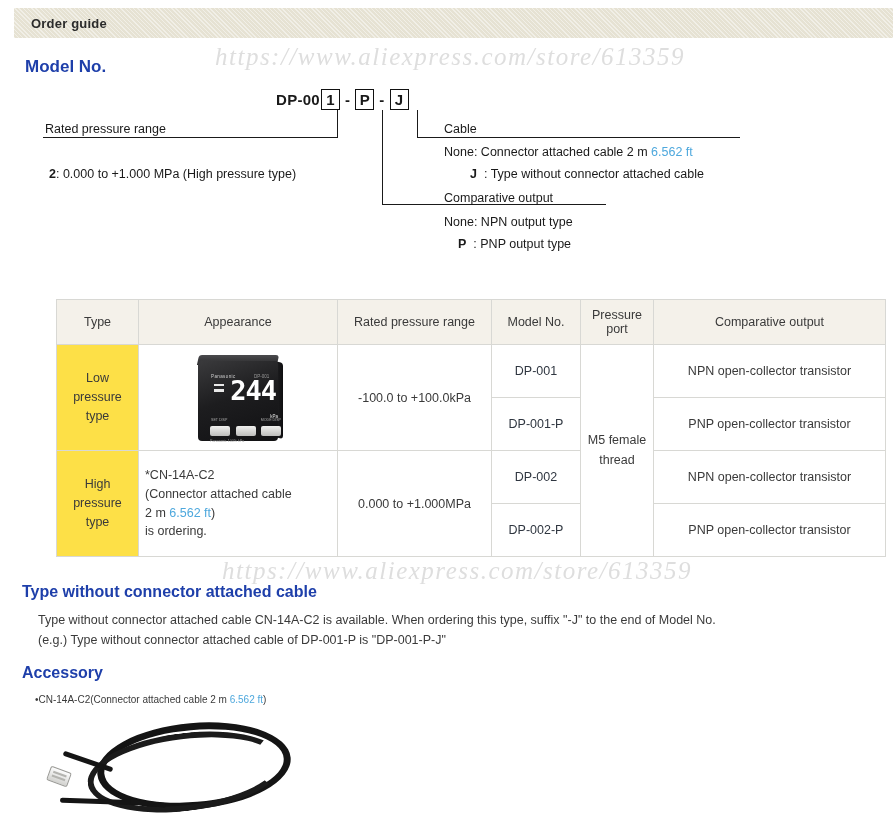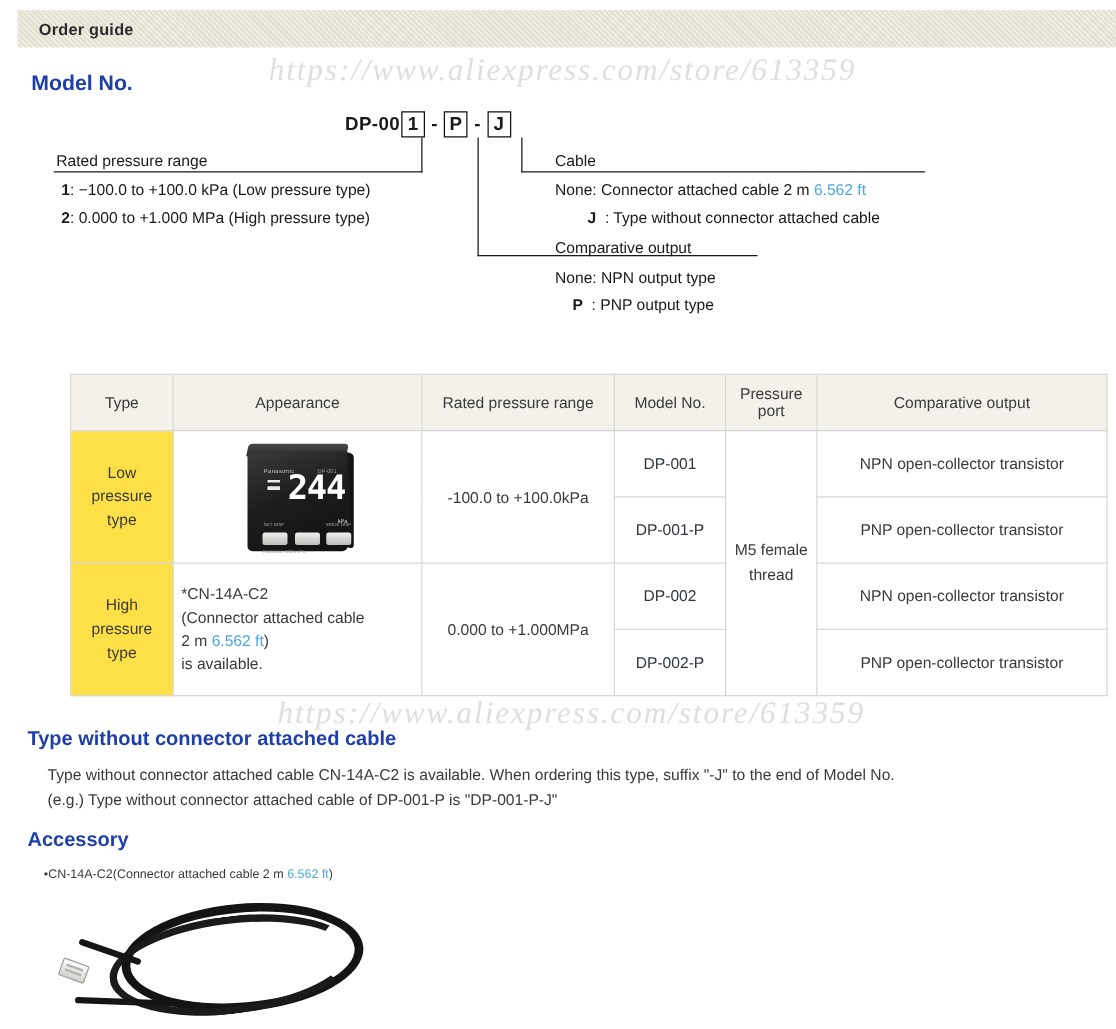--- a/index.html
+++ b/index.html
@@ -240,24 +240,20 @@
   <div class="hline" style="left:43px;top:137px;width:295px;"></div>
 
   <div class="vline" style="left:382px;top:110px;height:95px;"></div>
   <div class="hline" style="left:382px;top:204px;width:224px;"></div>
 
   <div class="vline" style="left:417px;top:110px;height:28px;"></div>
   <div class="hline" style="left:417px;top:137px;width:323px;"></div>
 
   <div class="lbl" style="left:45px;top:123px;">Rated pressure range</div>
 
-  <div class="lbl" style="left:49px;top:146px;">
-    <b>1</b><span>:</span>
-    <span>−100.0 to +100.0 kPa (Low pressure type)</span>
-  </div>
 
   <div class="lbl" style="left:49px;top:168px;">
     <b>2</b><span>:</span>
     <span>0.000 to +1.000 MPa (High pressure type)</span>
   </div>
 
   <div class="lbl" style="left:444px;top:123px;">Cable</div>
 
   <div class="lbl" style="left:444px;top:146px;">
     <span>None</span><span>:</span>
@@ -350,21 +346,21 @@
         <td class="cmp">PNP open-collector transistor</td>
       </tr>
 
       <tr style="height:53px;">
         <td class="typecell" rowspan="2">High pressure type</td>
         <td class="appearance" rowspan="2">
           <div class="cn-txt">
             <div>*CN-14A-C2</div>
             <div>(Connector attached cable</div>
             <div><span>2 m </span><span class="ft">6.562 ft</span><span>)</span></div>
-            <div>is available.</div>
+            <div>is ordering.</div>
           </div>
         </td>
         <td class="rpr" rowspan="2">0.000 to +1.000MPa</td>
         <td class="modelcell">DP-002</td>
         <td class="cmp">NPN open-collector transistor</td>
       </tr>
 
       <tr style="height:53px;">
         <td class="modelcell">DP-002-P</td>
         <td class="cmp">PNP open-collector transistor</td>

